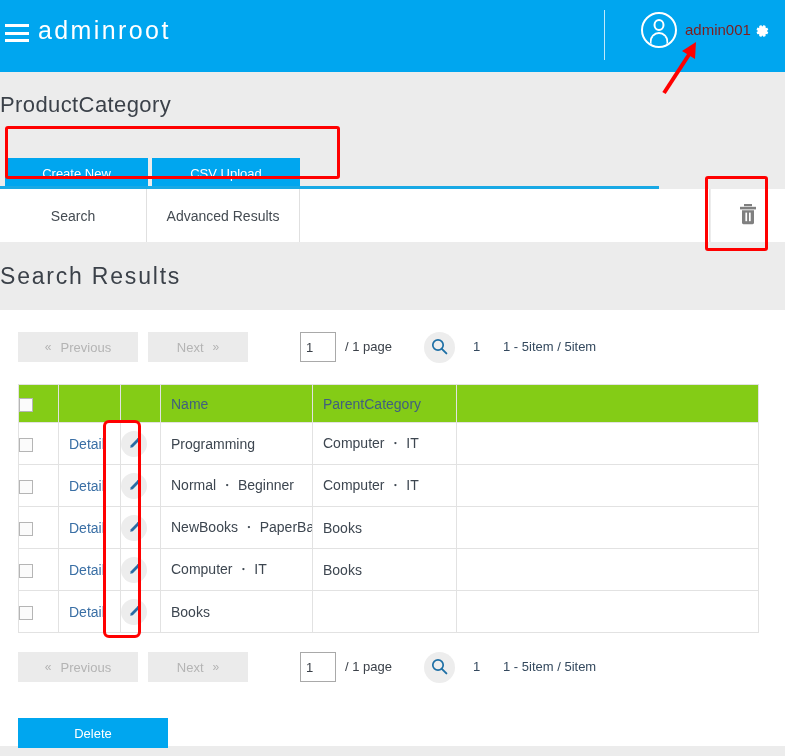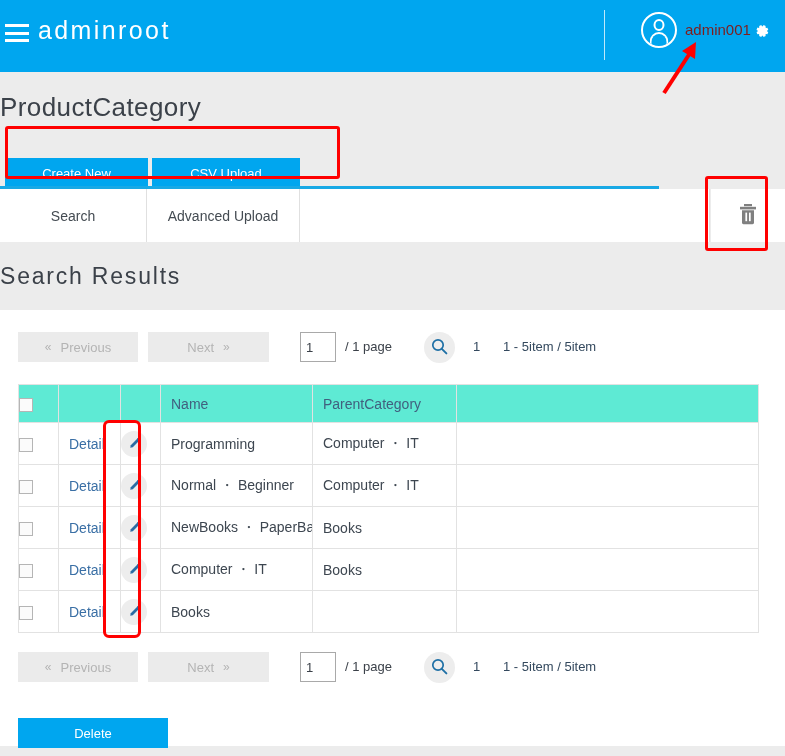--- a/index.html
+++ b/index.html
@@ -79,21 +79,21 @@
   }
   .gear {
     position: absolute; left: 754px; top: 23px;
     font-size: 16px; color: #ffffff; line-height: 1;
     cursor: pointer;
   }
 
   
   .page-title {
     position: absolute; left: 0px; top: 92px;
-    font-size: 26px;
+    font-size: 22px;
     letter-spacing: 0.4px;
     color: #3b4149;
     font-weight: 400;
     white-space: nowrap;
   }
   .btn-blue {
     background: #00a6ef;
     color: #ffffff;
     border: none;
     font-size: 13px;
@@ -170,21 +170,21 @@
     background: #ebebeb;
     color: #b4b4b4;
     border: none;
     font-size: 13px;
     font-family: "Liberation Sans", sans-serif;
     cursor: default;
     display: flex; align-items: center; justify-content: center;
     gap: 9px;
   }
   .pg-prev { left: 18px; width: 120px; }
-  .pg-next { left: 148px; width: 121px; }
+  .pg-next { left: 148px; width: 100px; }
   .pg-chev { font-size: 12px; }
   .pg-input {
     position: absolute; left: 300px; top: 0;
     width: 36px; height: 30px;
     border: 1px solid #a9a9a9;
     background: #ffffff;
     font-size: 13px;
     font-family: "Liberation Sans", sans-serif;
     color: #3b4149;
     padding: 0 5px;
@@ -224,21 +224,21 @@
   .tbl th, .tbl td {
     border: 1px solid #e2e2e2;
     padding: 0 10px;
     text-align: left;
     vertical-align: middle;
     height: 42px;
     overflow: hidden;
     white-space: nowrap;
   }
   .tbl thead th {
-    background: #5eead4;
+    background: #84cc16;
     color: #41607f;
     font-weight: 400;
     height: 38px;
   }
   .tbl tbody td { background: #ffffff; color: #3d4650; }
   .col-check { width: 40px; text-align: center; }
   .col-detail { width: 62px; }
   .col-edit { width: 40px; text-align: center; }
   .col-name { width: 152px; }
   .col-parent { width: 144px; }
@@ -310,21 +310,21 @@
       </svg>
     </div>
   </div>
 
   <div class="page-title">ProductCategory</div>
   <button class="btn-blue btn-create">Create New</button>
   <button class="btn-blue btn-csv">CSV Upload</button>
 
   <div class="tabstrip">
     <div class="tab tab-search">Search</div>
-    <div class="tab tab-advanced">Advanced Upload</div>
+    <div class="tab tab-advanced">Advanced Results</div>
     <div class="tab-spacer"></div>
     <div class="trash-cell">
       <span class="trash-icon">
         <svg width="20" height="22" viewBox="0 0 20 22" aria-hidden="true">
           <rect x="6" y="1" width="8" height="2.2" fill="#808080"></rect>
           <rect x="2" y="3.8" width="16" height="2.6" fill="#808080"></rect>
           <path d="M4 7.2h12v12.6a1.4 1.4 0 0 1-1.4 1.4H5.4A1.4 1.4 0 0 1 4 19.8z" fill="#808080"></path>
           <rect x="7.4" y="9.6" width="1.7" height="8.6" fill="#ffffff"></rect>
           <rect x="11" y="9.6" width="1.7" height="8.6" fill="#ffffff"></rect>
         </svg>

